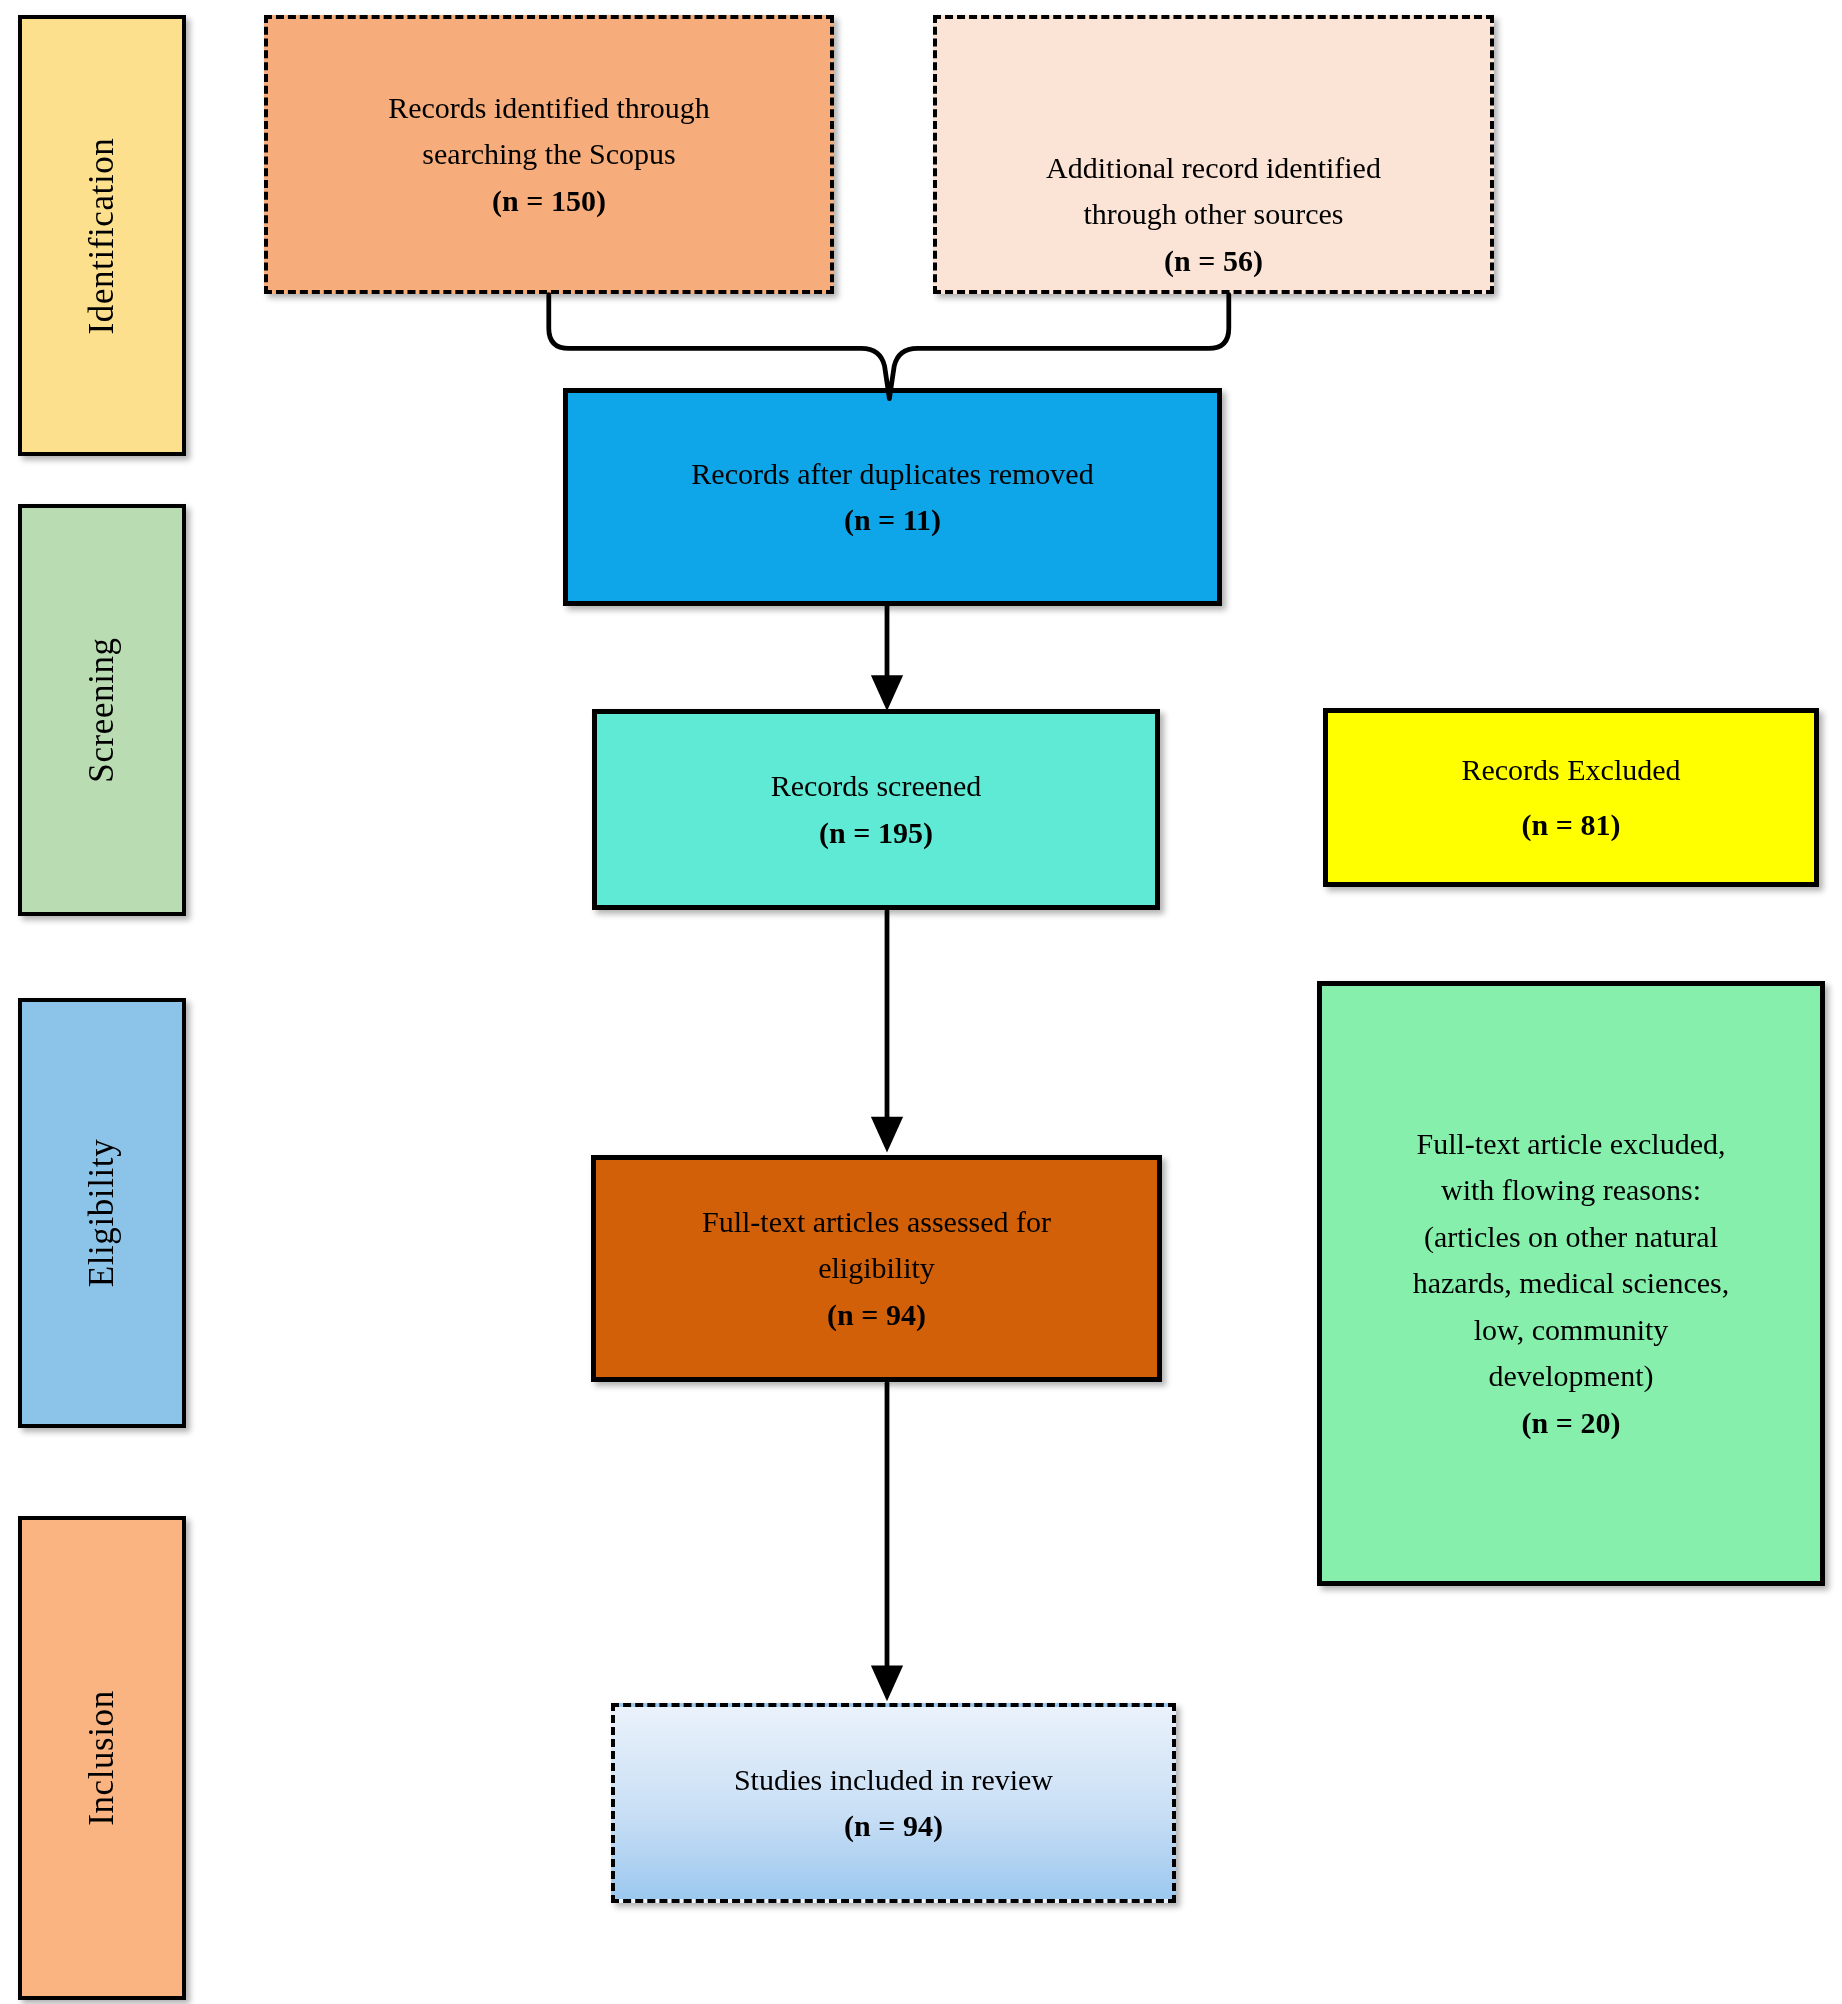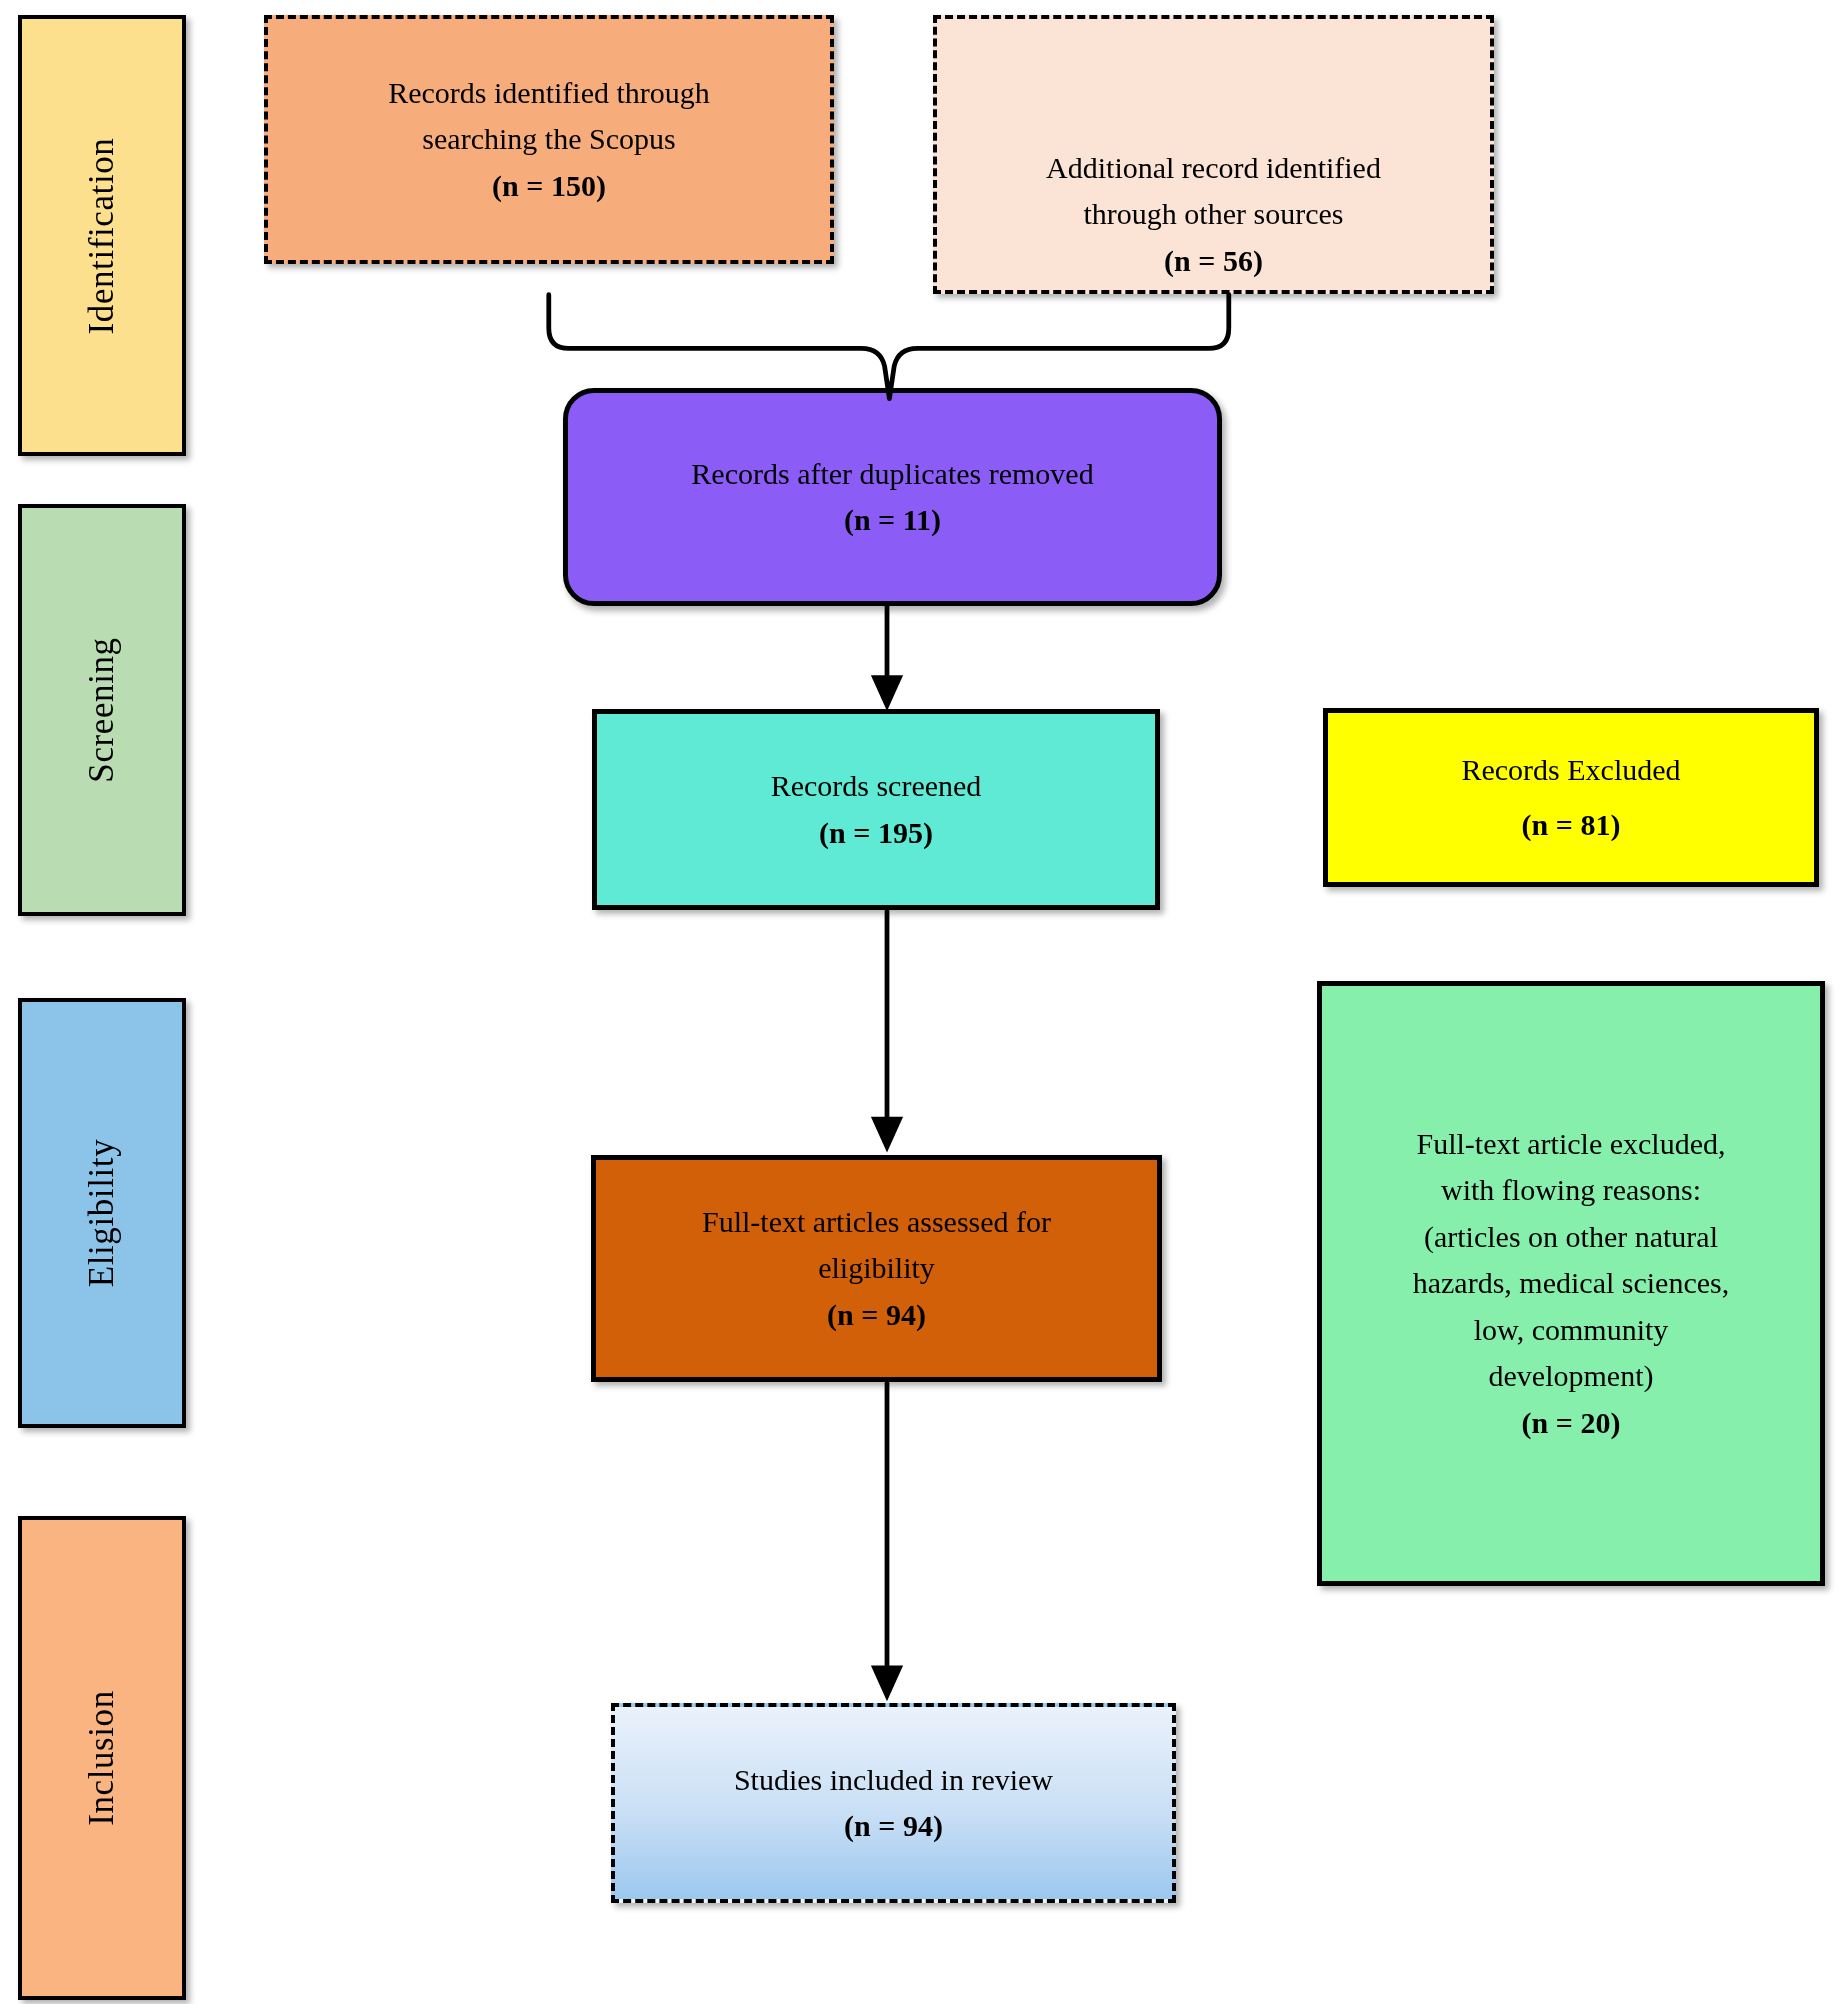--- a/index.html
+++ b/index.html
@@ -34,21 +34,21 @@
     white-space:nowrap;
     font-size:35px;
     letter-spacing:0.6px;
   }
   
   #stage-identification{top:15px;height:441px;}
   #stage-screening{top:504px;height:412px;}
   #stage-eligibility{top:998px;height:430px;}
   #stage-inclusion{top:1516px;height:484px;}
   
-  #box-scopus{left:264px;top:15px;width:570px;height:249px;}
+  #box-scopus{left:264px;top:15px;width:570px;height:279px;}
   #box-other{left:933px;top:15px;width:561px;height:279px;}
   #box-duplicates{left:563px;top:388px;width:659px;height:218px;}
   #box-screened{left:592px;top:709px;width:568px;height:201px;}
   #box-excluded{left:1323px;top:708px;width:496px;height:179px;gap:8px;}
   #box-fulltext{left:591px;top:1155px;width:571px;height:227px;}
   #box-ft-excluded{left:1317px;top:981px;width:508px;height:605px;}
   #box-included{left:611px;top:1703px;width:565px;height:200px;}
 </style>
 </head>
 <body>
@@ -89,21 +89,21 @@
 searching the Scopus</div>
     <div class="box-count">(n = 150)</div>
   </div>
 
   <div class="box dashed" id="box-other" style="background: rgb(251, 227, 213); justify-content: flex-end;">
     <div class="box-text">Additional record identified
 through other sources</div>
     <div class="box-count">(n = 56)</div>
   </div>
 
-  <div class="box solid" id="box-duplicates" style="background: #8b5cf6; border-radius: 31px;">
+  <div class="box solid" id="box-duplicates" style="background: #0ea5e9;">
     <div class="box-text">Records after duplicates removed</div>
     <div class="box-count">(n = 11)</div>
   </div>
 
   <div class="box solid" id="box-screened" style="background: #5eead4;">
     <div class="box-text">Records screened</div>
     <div class="box-count">(n = 195)</div>
   </div>
 
   <div class="box solid" id="box-excluded" style="background: rgb(255, 255, 0);">

